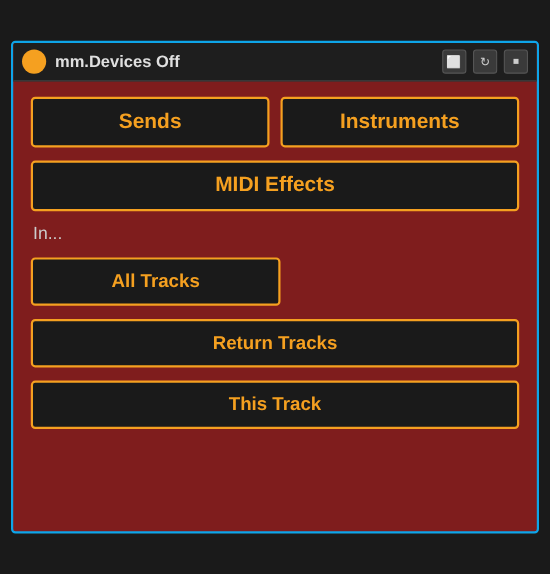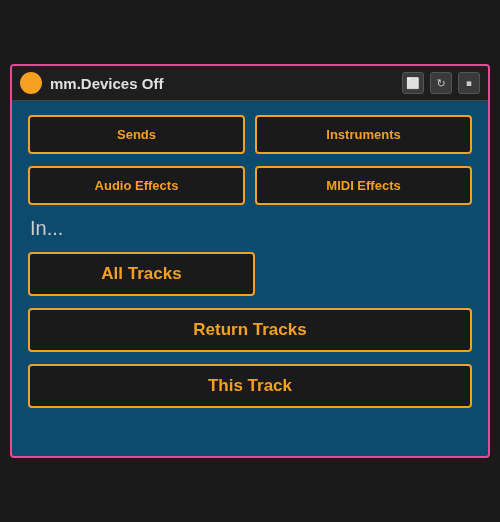--- a/index.html
+++ b/index.html
@@ -13,23 +13,23 @@
       height: 522px;
       background: #1a1a1a;
       display: flex;
       align-items: center;
       justify-content: center;
       font-family: 'Arial', sans-serif;
     }
 
     .device-panel {
       width: 480px;
-      height: 394px;
-      background: #0c4a6e;
-      border: 2px solid #ec4899;
+      height: 448px;
+      background: #7f1d1d;
+      border: 2px solid #0ea5e9;
       border-radius: 4px;
       overflow: hidden;
     }
 
     .title-bar {
       display: flex;
       align-items: center;
       background: #1e1e1e;
       padding: 6px 8px;
       gap: 8px;
@@ -96,35 +96,35 @@
       gap: 10px;
     }
 
     .toggle-btn {
       flex: 1;
       background: #f5a020;
       border: 2px solid #f5a020;
       border-radius: 4px;
       padding: 10px 8px;
       color: #1a1a1a;
-      font-size: 13px;
+      font-size: 19px;
       font-weight: bold;
       cursor: pointer;
       text-align: center;
     }
 
     .toggle-btn.inactive {
       background: #1a1a1a;
       color: #f5a020;
       border: 2px solid #f5a020;
     }
 
     .in-label {
       color: #ccc;
-      font-size: 20px;
+      font-size: 16px;
       padding-left: 2px;
     }
 
     .track-row {
       display: flex;
       gap: 10px;
     }
 
     .track-btn {
       flex: 1;
@@ -168,21 +168,20 @@
   </div>
 
   <div class="panel-content">
 
     <div class="button-row">
       <button class="toggle-btn inactive">Sends</button>
       <button class="toggle-btn inactive">Instruments</button>
     </div>
 
     <div class="button-row">
-      <button class="toggle-btn inactive">Audio Effects</button>
       <button class="toggle-btn inactive">MIDI Effects</button>
     </div>
 
     <div class="in-label">In...</div>
 
     <div class="track-row">
       <button class="track-btn inactive half">All Tracks</button>
       <div class="spacer-half"></div>
     </div>
 

